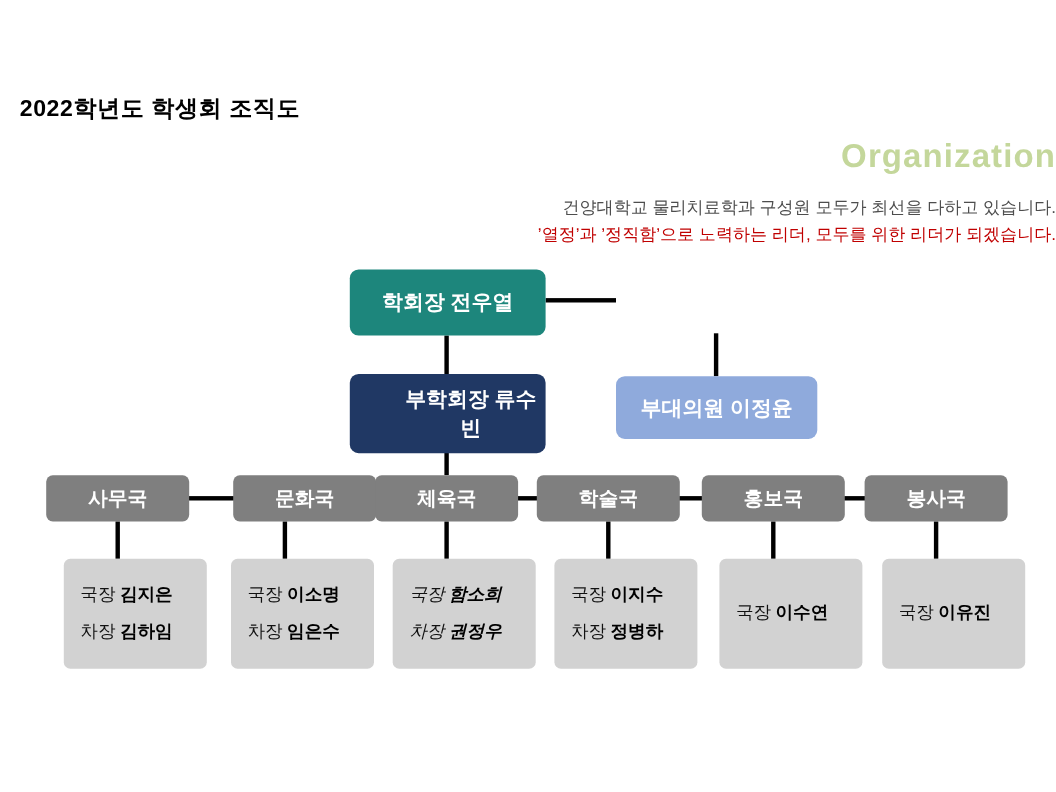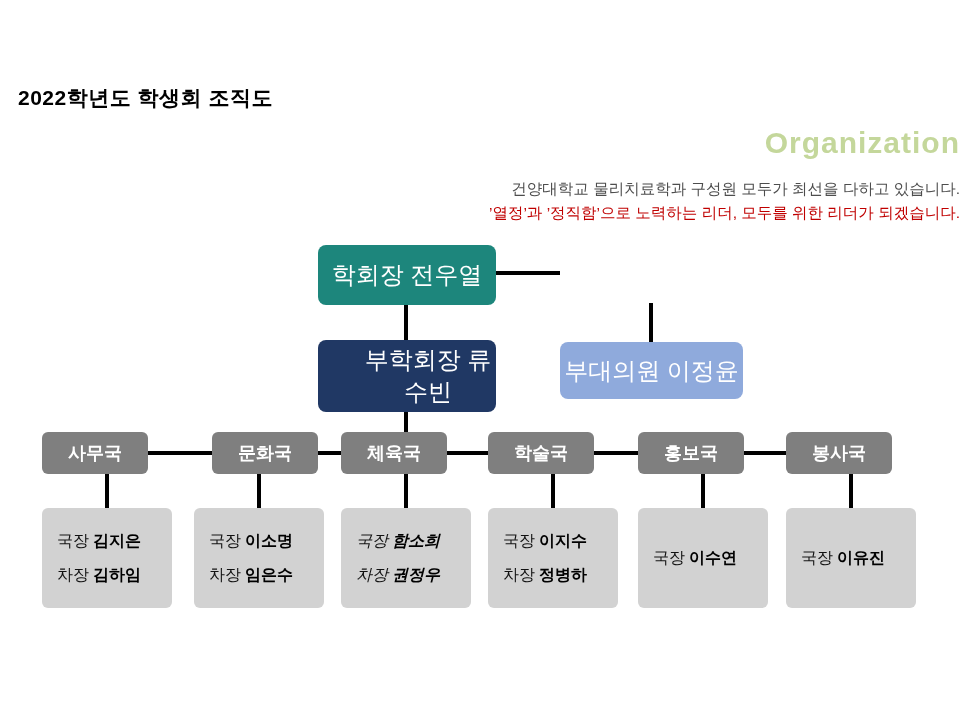--- a/index.html
+++ b/index.html
@@ -22,40 +22,40 @@
     color: var(--heading-green, #c4d79b);
     letter-spacing: 1px;
   }
   .subtitle { top: 167px; font-size: 15.5px; color: var(--text-gray, #4d4d4d); }
   .subtitle-red { top: 191px; font-size: 15.5px; color: var(--accent-red, #c00000); }
 
   .line { position: absolute; background: #000000; z-index: 1; }
 
   .node {
     position: absolute; display: flex; align-items: center; justify-content: center;
-    color: #ffffff; font-weight: normal; font-size: 24px;
+    color: #ffffff; font-weight: bold; font-size: 19px;
     border-radius: 8px; z-index: 2; text-align: center;
   }
   .president      { left: 318px; top: 245px; width: 178px; height: 60px; background: var(--teal, #1d867c); }
   .delegate       { left: 560px; top: 246px; width: 183px; height: 57px; background: var(--light-blue, #8faadc); }
   .vice-president { left: 318px; top: 340px; width: 178px; height: 72px; background: var(--navy, #203864); padding-left: 42px; }
   .vice-delegate  { left: 560px; top: 342px; width: 183px; height: 57px; background: var(--light-blue, #8faadc); }
 
   .dept {
-    position: absolute; top: 432px; width: 106px; height: 42px;
+    position: absolute; top: 432px; width: 130px; height: 42px;
     background: var(--dept-gray, #7f7f7f); color: #ffffff;
     font-weight: bold; font-size: 18px;
     display: flex; align-items: center; justify-content: center;
     border-radius: 6px; z-index: 2;
   }
   .member-box {
     position: absolute; top: 508px; width: 130px; height: 100px;
     background: var(--member-gray, #d2d2d2); border-radius: 6px;
     display: flex; flex-direction: column; justify-content: center;
-    padding-left: 15px; z-index: 2;
+    padding-left: 15px; z-index: 2; margin-left: 16px;
   }
   .member-line { font-size: 16px; line-height: 34px; color: #111111; white-space: nowrap; }
   .member-role { margin-right: 4px; }
   .member-name { font-weight: bold; color: #000000; }
 </style>
 </head>
 <body>
 
 <div class="slide">
 

